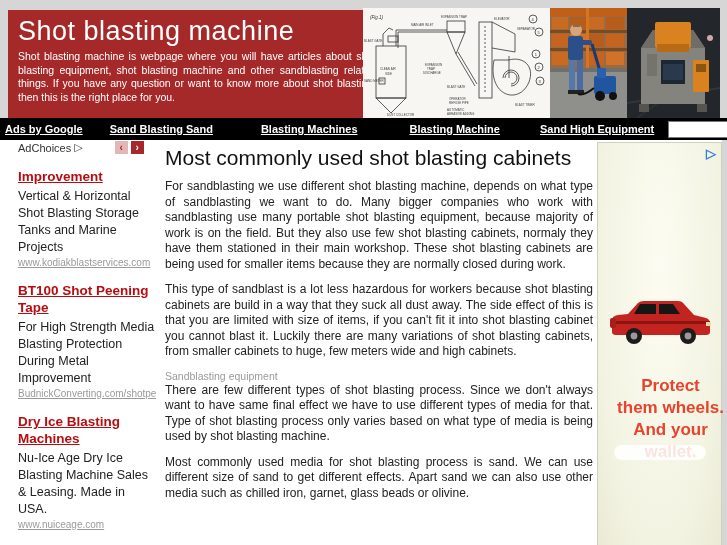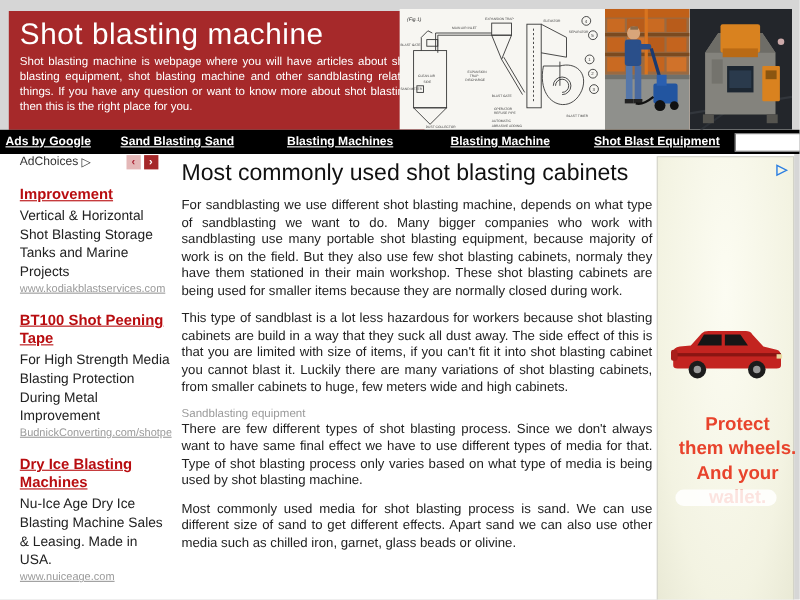--- a/index.html
+++ b/index.html
@@ -40,21 +40,21 @@
   .search-input {
     margin-left:14px; width:124px; height:17px; border:1px solid #777;
     background:#fff; font-size:11px; padding:0 3px;
   }
 
   
   .content-bg { position:absolute; left:0; top:140px; width:722px; height:405px; background:#fff; }
 
   
   .sidebar { position:absolute; left:18px; top:141px; width:138px; }
-  .adchoices-row { display:flex; align-items:flex-start; font-size:11px; color:#333; }
+  .adchoices-row { display:flex; align-items:center; font-size:11px; color:#333; }
   .adchoices-row .tri { font-size:11px; margin-left:3px; color:#333; }
   .arrow-box { width:13px; height:13px; font-size:10px; font-weight:bold; text-align:center; line-height:13px; }
   .arrow-prev { margin-left:32px; background:#e4b7b7; color:#a23; }
   .arrow-next { margin-left:3px; background:#a5282a; color:#fff; }
   .ad-block { margin-top:14px; }
   .ad-title {
     color:#b80d10; font-size:13.5px; font-weight:bold; text-decoration:underline;
     line-height:17px; display:block;
   }
   .ad-desc { font-size:12.5px; color:#222; line-height:17px; margin-top:3px; }
@@ -227,21 +227,21 @@
         <circle cx="83" cy="30" r="3" fill="#caa"></circle>
       </svg>
     </div>
   </div>
 
   <div class="navbar">
     <a class="nav-adsby" href="#">Ads by Google</a>
     <a class="nav-l1" href="#">Sand Blasting Sand</a>
     <a class="nav-l2" href="#">Blasting Machines</a>
     <a class="nav-l3" href="#">Blasting Machine</a>
-    <a class="nav-l4" href="#">Shot Blast Equipment</a>
+    <a class="nav-l4" href="#">Sand High Equipment</a>
     <input class="search-input" type="text" value="" style="">
 
   </div>
 
   <div class="content-bg"></div>
 
   <div class="sidebar">
     <div class="adchoices-row">
       <span>AdChoices</span>
       <span class="tri">▷</span>

